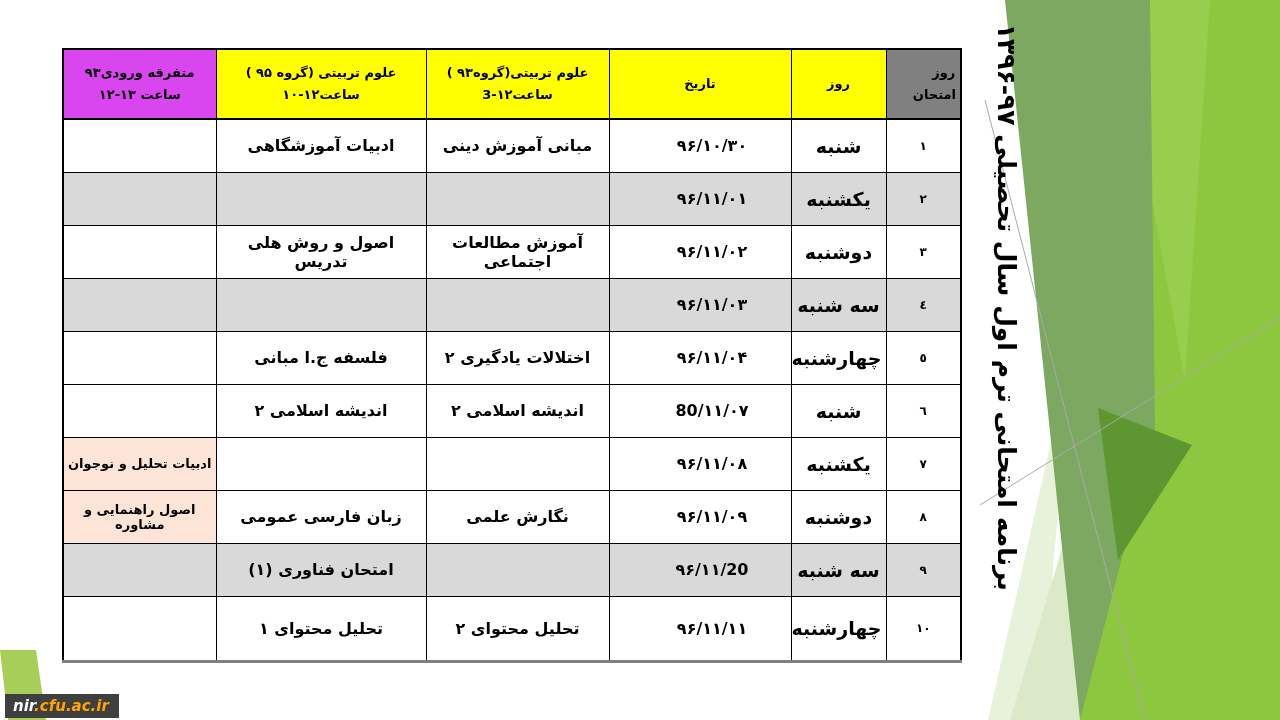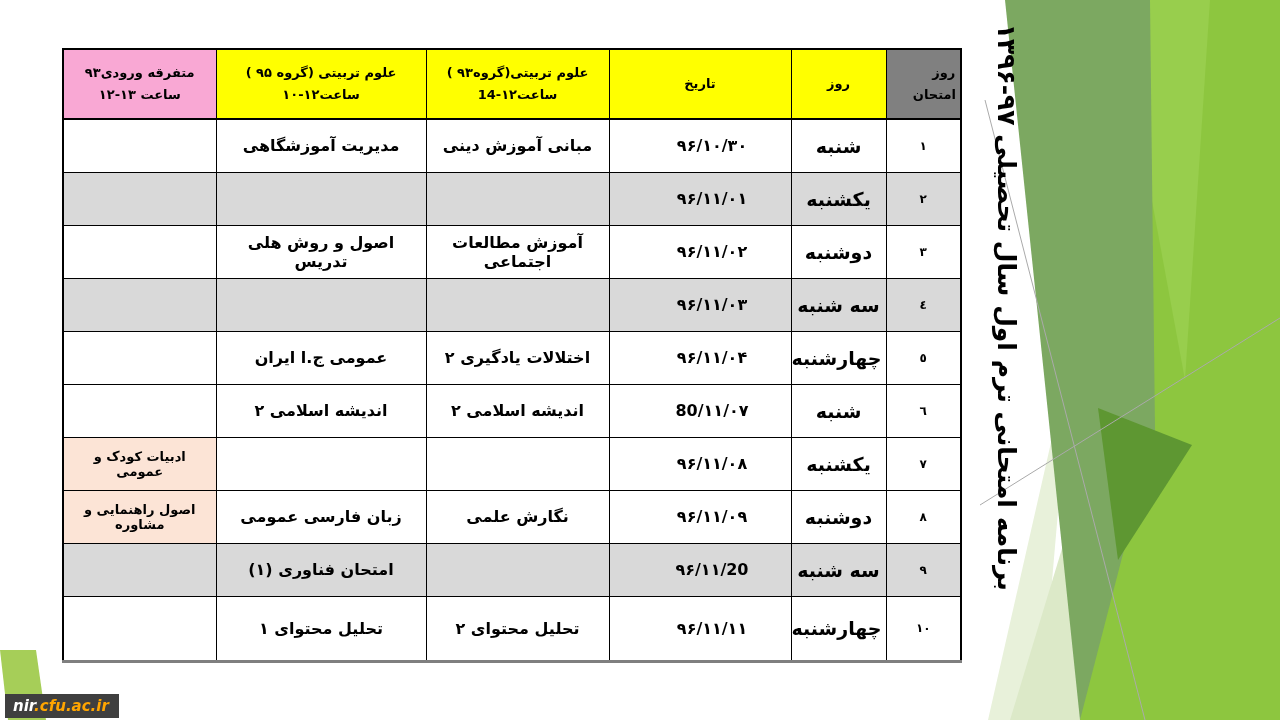--- a/index.html
+++ b/index.html
@@ -23,21 +23,21 @@
   .table-wrap{position:absolute;left:62px;top:48px;}
   table{
     border-collapse:collapse;table-layout:fixed;width:898px;direction:rtl;
     border:2px solid #000;border-bottom:3px solid #7f7f7f;background:#fff;
   }
   th,td{border:1px solid #000;text-align:center;vertical-align:middle;padding:0 4px;overflow:hidden;color:#000;}
   thead tr{height:70px;}
   th{font-size:13px;font-weight:bold;white-space:pre-line;line-height:1.7;border-bottom:2px solid #000;}
   .h-gray{background:#808080;padding-left:45px;}
   .h-yellow{background:#FFFF00;}
-  .h-green{background:#f9a8d4;}
+  .h-green{background:#d946ef;}
   tbody tr{height:53px;}
   tbody tr:last-child{height:65px;}
   tbody td{font-weight:bold;}
   .col-num{font-size:12px;}
   .col-day{font-size:19px;}
   .col-date{font-size:16px;direction:ltr;letter-spacing:1px;padding-left:28px;}
   .col-sub{font-size:16px;}
   .col-misc{font-size:13px;}
   tr.shaded td{background:#D9D9D9;margin-left:30px;}
   td.peach{background:#FCE4D6;}
@@ -80,34 +80,34 @@
       <col style="width:183px">
         <col style="width:210px">
         <col style="width:153px">
     </colgroup>
     <thead>
       <tr>
         <th class="h-gray">روز امتحان</th>
         <th class="h-yellow">روز</th>
         <th class="h-yellow">تاریخ</th>
         <th class="h-yellow">علوم تربیتی(گروه۹۳ )
-ساعت۱۲-14</th>
+ساعت۱۲-3</th>
         <th class="h-yellow">علوم تربیتی (گروه ۹۵ )
 ساعت۱۲-۱۰</th>
         <th class="h-green">متفرقه ورودی۹۳
 ساعت ۱۳-۱۲</th>
       </tr>
     </thead>
     <tbody>
         <tr>
     <td class="col-num">١</td>
     <td class="col-day">شنبه</td>
     <td class="col-date">۹۶/۱۰/۳۰</td>
     <td class="col-sub">مبانی آموزش دینی</td>
-    <td class="col-sub">مدیریت آموزشگاهی</td>
+    <td class="col-sub">ادبیات آموزشگاهی</td>
     <td class="col-misc"></td>
   </tr>
         <tr class="shaded">
     <td class="col-num">٢</td>
     <td class="col-day">یکشنبه</td>
     <td class="col-date">۹۶/۱۱/۰۱</td>
     <td class="col-sub"></td>
     <td class="col-sub"></td>
     <td class="col-misc"></td>
   </tr>
@@ -125,38 +125,38 @@
     <td class="col-date">۹۶/۱۱/۰۳</td>
     <td class="col-sub"></td>
     <td class="col-sub"></td>
     <td class="col-misc"></td>
   </tr>
         <tr>
     <td class="col-num">٥</td>
     <td class="col-day">چهارشنبه</td>
     <td class="col-date">۹۶/۱۱/۰۴</td>
     <td class="col-sub">اختلالات یادگیری ۲</td>
-    <td class="col-sub">عمومی ج.ا ایران</td>
+    <td class="col-sub">فلسفه ج.ا مبانی</td>
     <td class="col-misc"></td>
   </tr>
         <tr>
     <td class="col-num">٦</td>
     <td class="col-day">شنبه</td>
     <td class="col-date">80/۱۱/۰۷</td>
     <td class="col-sub">اندیشه اسلامی ۲</td>
     <td class="col-sub">اندیشه اسلامی ۲</td>
     <td class="col-misc"></td>
   </tr>
         <tr>
     <td class="col-num">٧</td>
     <td class="col-day">یکشنبه</td>
     <td class="col-date">۹۶/۱۱/۰۸</td>
     <td class="col-sub"></td>
     <td class="col-sub"></td>
-    <td class="col-misc peach">ادبیات کودک و عمومی</td>
+    <td class="col-misc peach">ادبیات تحلیل و نوجوان</td>
   </tr>
         <tr>
     <td class="col-num">٨</td>
     <td class="col-day">دوشنبه</td>
     <td class="col-date">۹۶/۱۱/۰۹</td>
     <td class="col-sub">نگارش علمی</td>
     <td class="col-sub">زبان فارسی عمومی</td>
     <td class="col-misc peach">اصول راهنمایی و مشاوره</td>
   </tr>
         <tr class="shaded">

